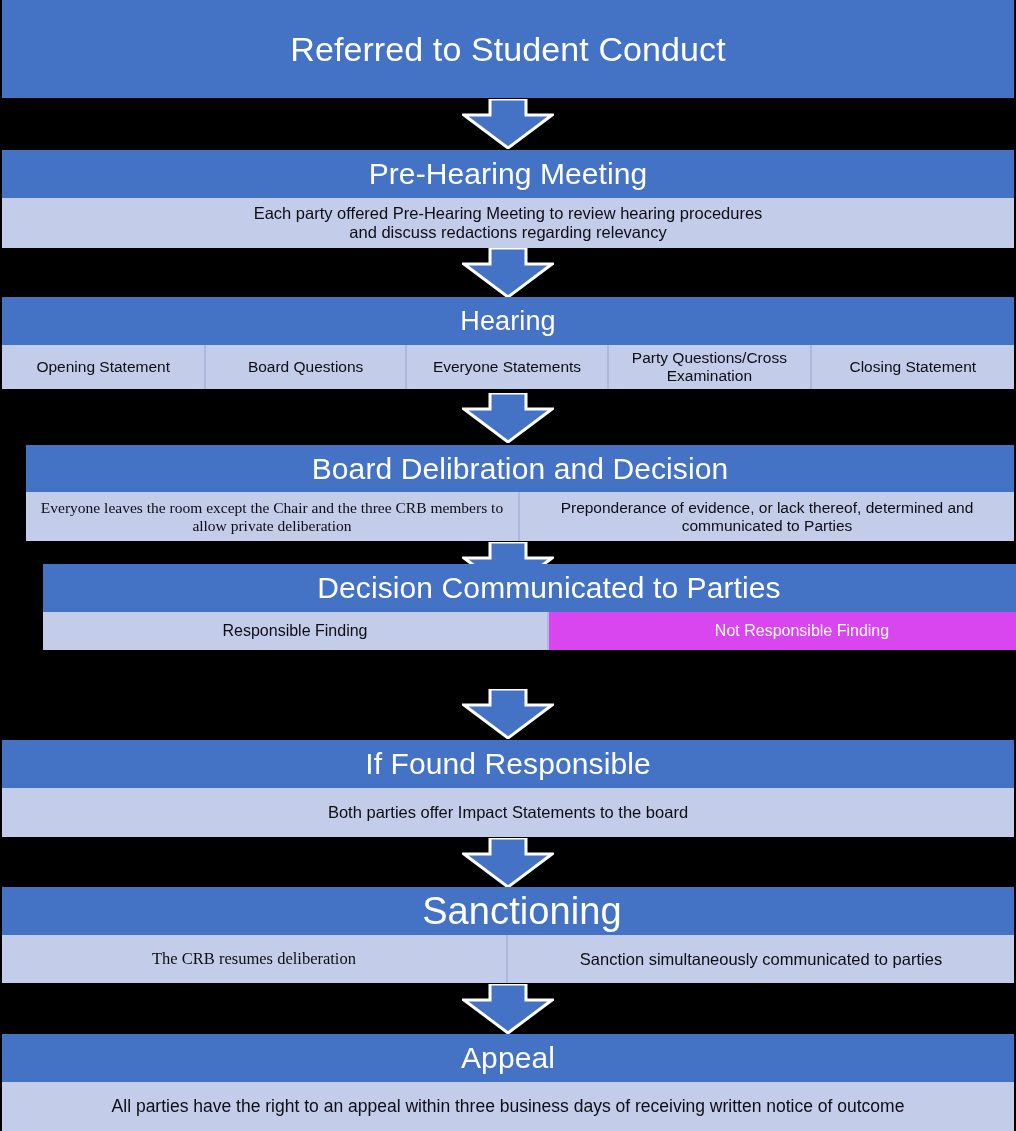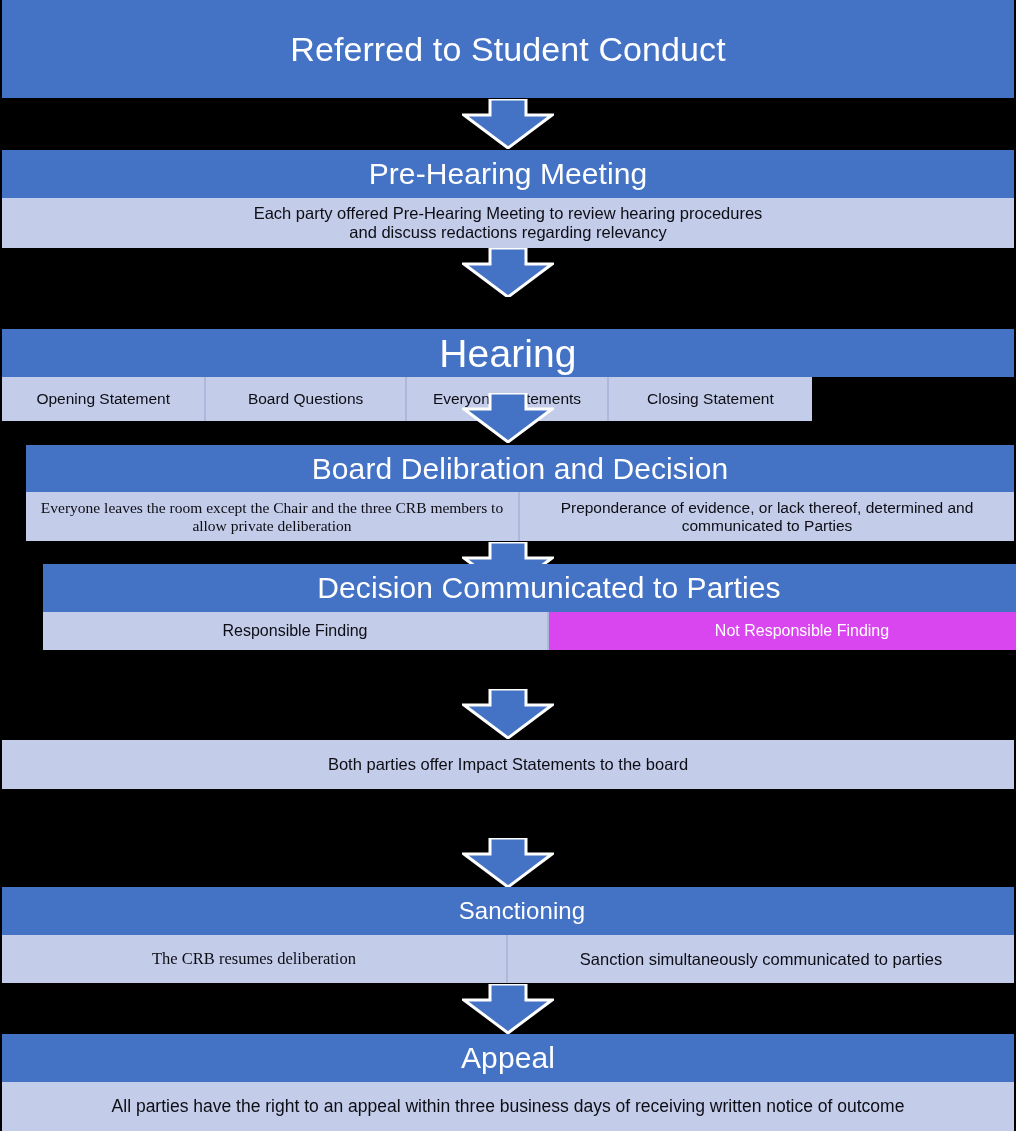--- a/index.html
+++ b/index.html
@@ -80,37 +80,37 @@
 
   
   #stage-referred            { top: 0px; }
   #stage-referred .stage-header { height: 98px; font-size: 34px; }
 
   #stage-prehearing          { top: 150px; }
   #stage-prehearing .stage-header { height: 48px; font-size: 30px; }
   #stage-prehearing .cell    { height: 50px; font-size: 16.5px; }
 
   #stage-hearing             { top: 297px; }
-  #stage-hearing .stage-header { height: 48px; font-size: 39px; margin-top: 32px; }
+  #stage-hearing .stage-header { height: 48px; font-size: 27px; }
   #stage-hearing .cell       { height: 44px; font-size: 15.5px; }
 
   #stage-deliberation        { top: 445px; padding-left: 24px; }
   #stage-deliberation .stage-header { height: 47px; font-size: 30px; }
   #stage-deliberation .cell  { height: 49px; font-size: 15.5px; }
 
   #stage-decision            { top: 564px; margin-left: 41px; }
   #stage-decision .stage-header { height: 48px; font-size: 30px; }
   #stage-decision .cell      { height: 38px; font-size: 16px; }
 
   #stage-responsible         { top: 740px; }
   #stage-responsible .stage-header { height: 48px; font-size: 30px; }
   #stage-responsible .cell   { height: 49px; font-size: 16.5px; }
 
   #stage-sanctioning         { top: 887px; }
-  #stage-sanctioning .stage-header { height: 48px; font-size: 24px; padding-left: 28px; }
+  #stage-sanctioning .stage-header { height: 48px; font-size: 38px; padding-left: 28px; }
   #stage-sanctioning .cell   { height: 48px; font-size: 16.5px; }
 
   #stage-appeal              { top: 1034px; }
   #stage-appeal .stage-header { height: 48px; font-size: 30px; }
   #stage-appeal .cell        { height: 49px; font-size: 17.5px; }
 
   #arrow-1 { top: 99px; }
   #arrow-2 { top: 248px; }
   #arrow-3 { top: 393px; }
   #arrow-4 { top: 542px; }
@@ -160,20 +160,21 @@
       <polygon points="28,0 64,0 64,16 90,16 46,49 2,16 28,16" fill="#4472C4" stroke="#FFFFFF" stroke-width="3"></polygon>
     </svg>
   </div>
 
   <div class="stage" id="stage-hearing">
     <div class="stage-header">Hearing</div>
     <div class="stage-body">
       <div class="cell hc-0">Opening Statement</div>
       <div class="cell hc-1">Board Questions</div>
       <div class="cell hc-2">Everyone Statements</div>
+      <div class="cell hc-3">Party Questions/Cross Examination</div>
       <div class="cell hc-4">Closing Statement</div>
     </div>
   </div>
 
   <div class="arrow" id="arrow-3">
     <svg viewBox="0 0 92 50" xmlns="http://www.w3.org/2000/svg" aria-hidden="true">
       <polygon points="28,0 64,0 64,16 90,16 46,49 2,16 28,16" fill="#4472C4" stroke="#FFFFFF" stroke-width="3"></polygon>
     </svg>
   </div>
 
@@ -199,20 +200,21 @@
     </div>
   </div>
 
   <div class="arrow" id="arrow-5">
     <svg viewBox="0 0 92 50" xmlns="http://www.w3.org/2000/svg" aria-hidden="true">
       <polygon points="28,0 64,0 64,16 90,16 46,49 2,16 28,16" fill="#4472C4" stroke="#FFFFFF" stroke-width="3"></polygon>
     </svg>
   </div>
 
   <div class="stage" id="stage-responsible">
+    <div class="stage-header">If Found Responsible</div>
     <div class="stage-body">
       <div class="cell full">Both parties offer Impact Statements to the board</div>
     </div>
   </div>
 
   <div class="arrow" id="arrow-6">
     <svg viewBox="0 0 92 50" xmlns="http://www.w3.org/2000/svg" aria-hidden="true">
       <polygon points="28,0 64,0 64,16 90,16 46,49 2,16 28,16" fill="#4472C4" stroke="#FFFFFF" stroke-width="3"></polygon>
     </svg>
   </div>

